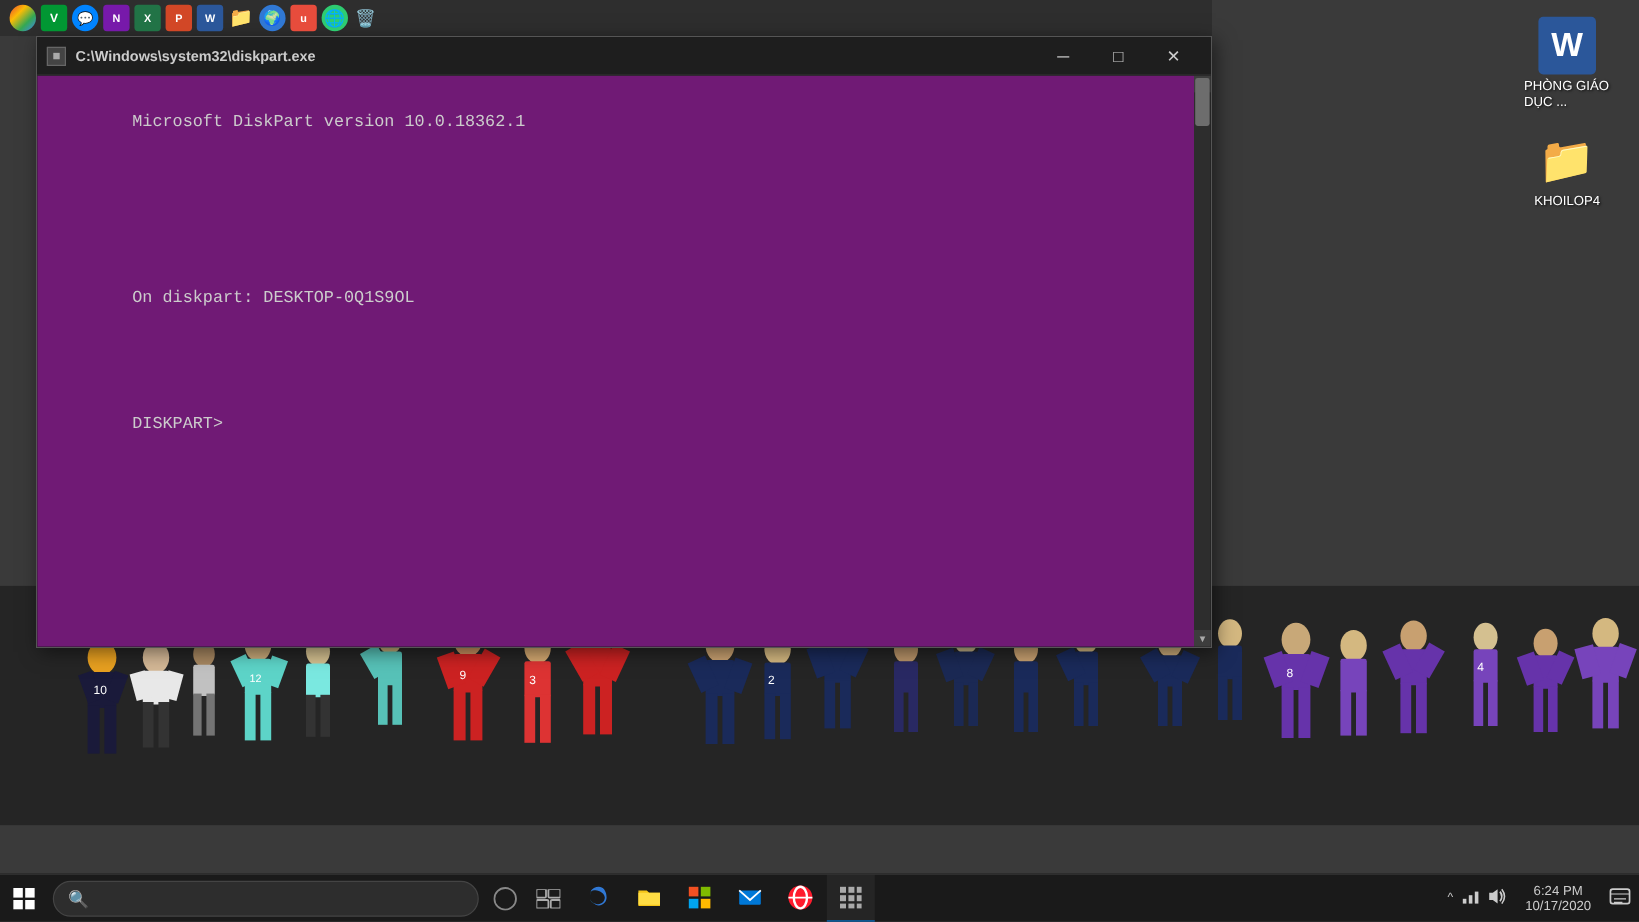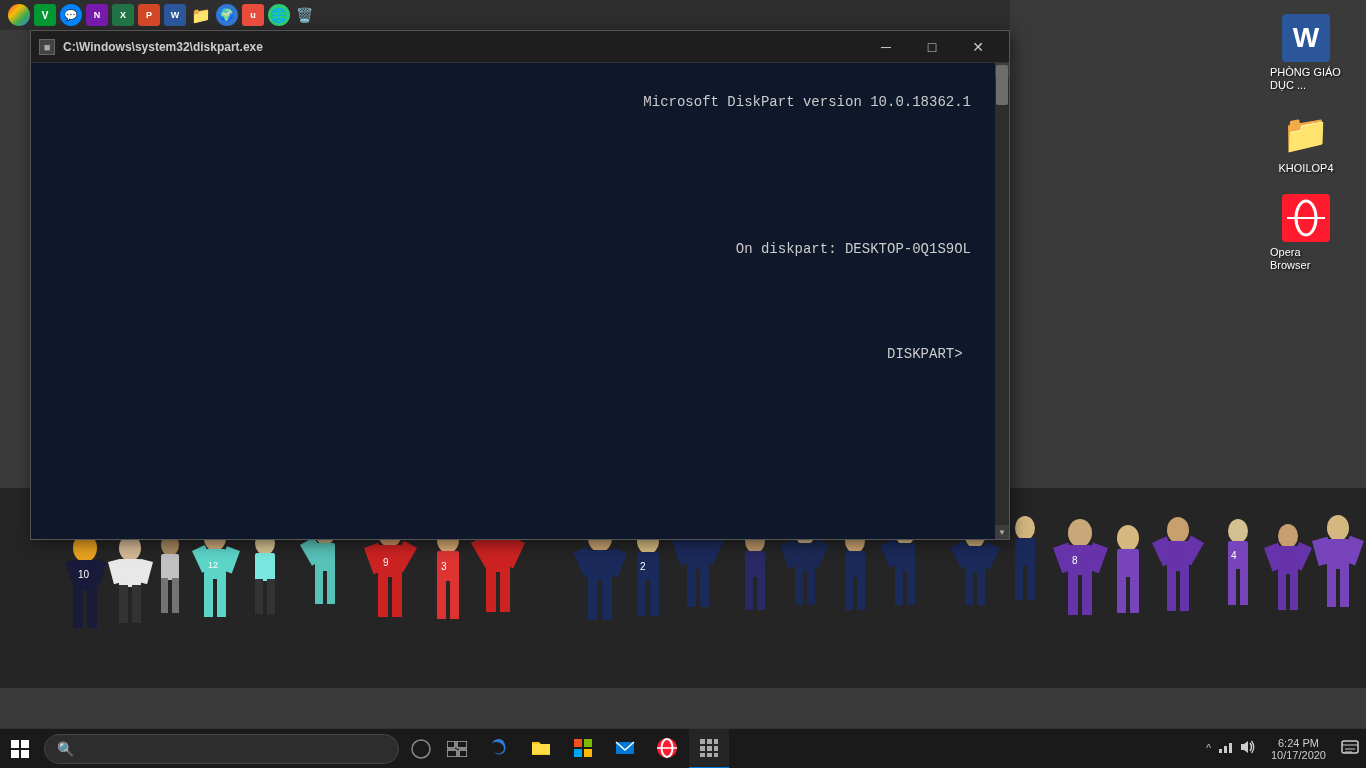--- a/index.html
+++ b/index.html
@@ -141,29 +141,28 @@
     }
 
     .cmd-content-wrapper {
       display: flex;
       flex: 1;
       overflow: hidden;
     }
 
     .cmd-content {
       flex: 1;
-      background: #0f172a;
-      padding: 8px 24px 8px 12px;
+      background: #701a75;
+      padding: 8px 8px 8px 12px;
       color: #cccccc;
       font-family: 'Consolas', 'Courier New', monospace;
       font-size: 14px;
       line-height: 1.5;
       overflow-y: auto;
       white-space: pre;
-      text-align: right;
     }
 
     .cmd-scrollbar {
       width: 14px;
       background: #2d2d2d;
       flex-shrink: 0;
       position: relative;
     }
 
     .cmd-scrollbar-thumb {
@@ -630,30 +629,20 @@
         <span style="font-size:28px;color:white;font-weight:bold;">W</span>
       </div>
       <span class="icon-label">PHÒNG GIÁO DỤC ...</span>
     </div>
 
     <div class="desktop-icon">
       <div class="icon-img" style="font-size:38px;">📁</div>
       <span class="icon-label">KHOILOP4</span>
     </div>
 
-    <div class="desktop-icon">
-      <div class="icon-img opera-icon">
-        <svg width="40" height="40" viewBox="0 0 40 40">
-          <circle cx="20" cy="20" r="19" fill="#ff1b2d"></circle>
-          <ellipse cx="20" cy="20" rx="10" ry="17" fill="none" stroke="white" stroke-width="3"></ellipse>
-          <line x1="1" y1="20" x2="39" y2="20" stroke="white" stroke-width="2"></line>
-        </svg>
-      </div>
-      <span class="icon-label">Opera Browser</span>
-    </div>
   </div>
 
   <div class="cmd-window">
 
     <div class="cmd-titlebar">
       <div class="cmd-titlebar-icon">
         <span style="font-size:11px;">■</span>
       </div>
       <span class="cmd-titlebar-title">C:\Windows\system32\diskpart.exe</span>
       <div class="cmd-controls">

